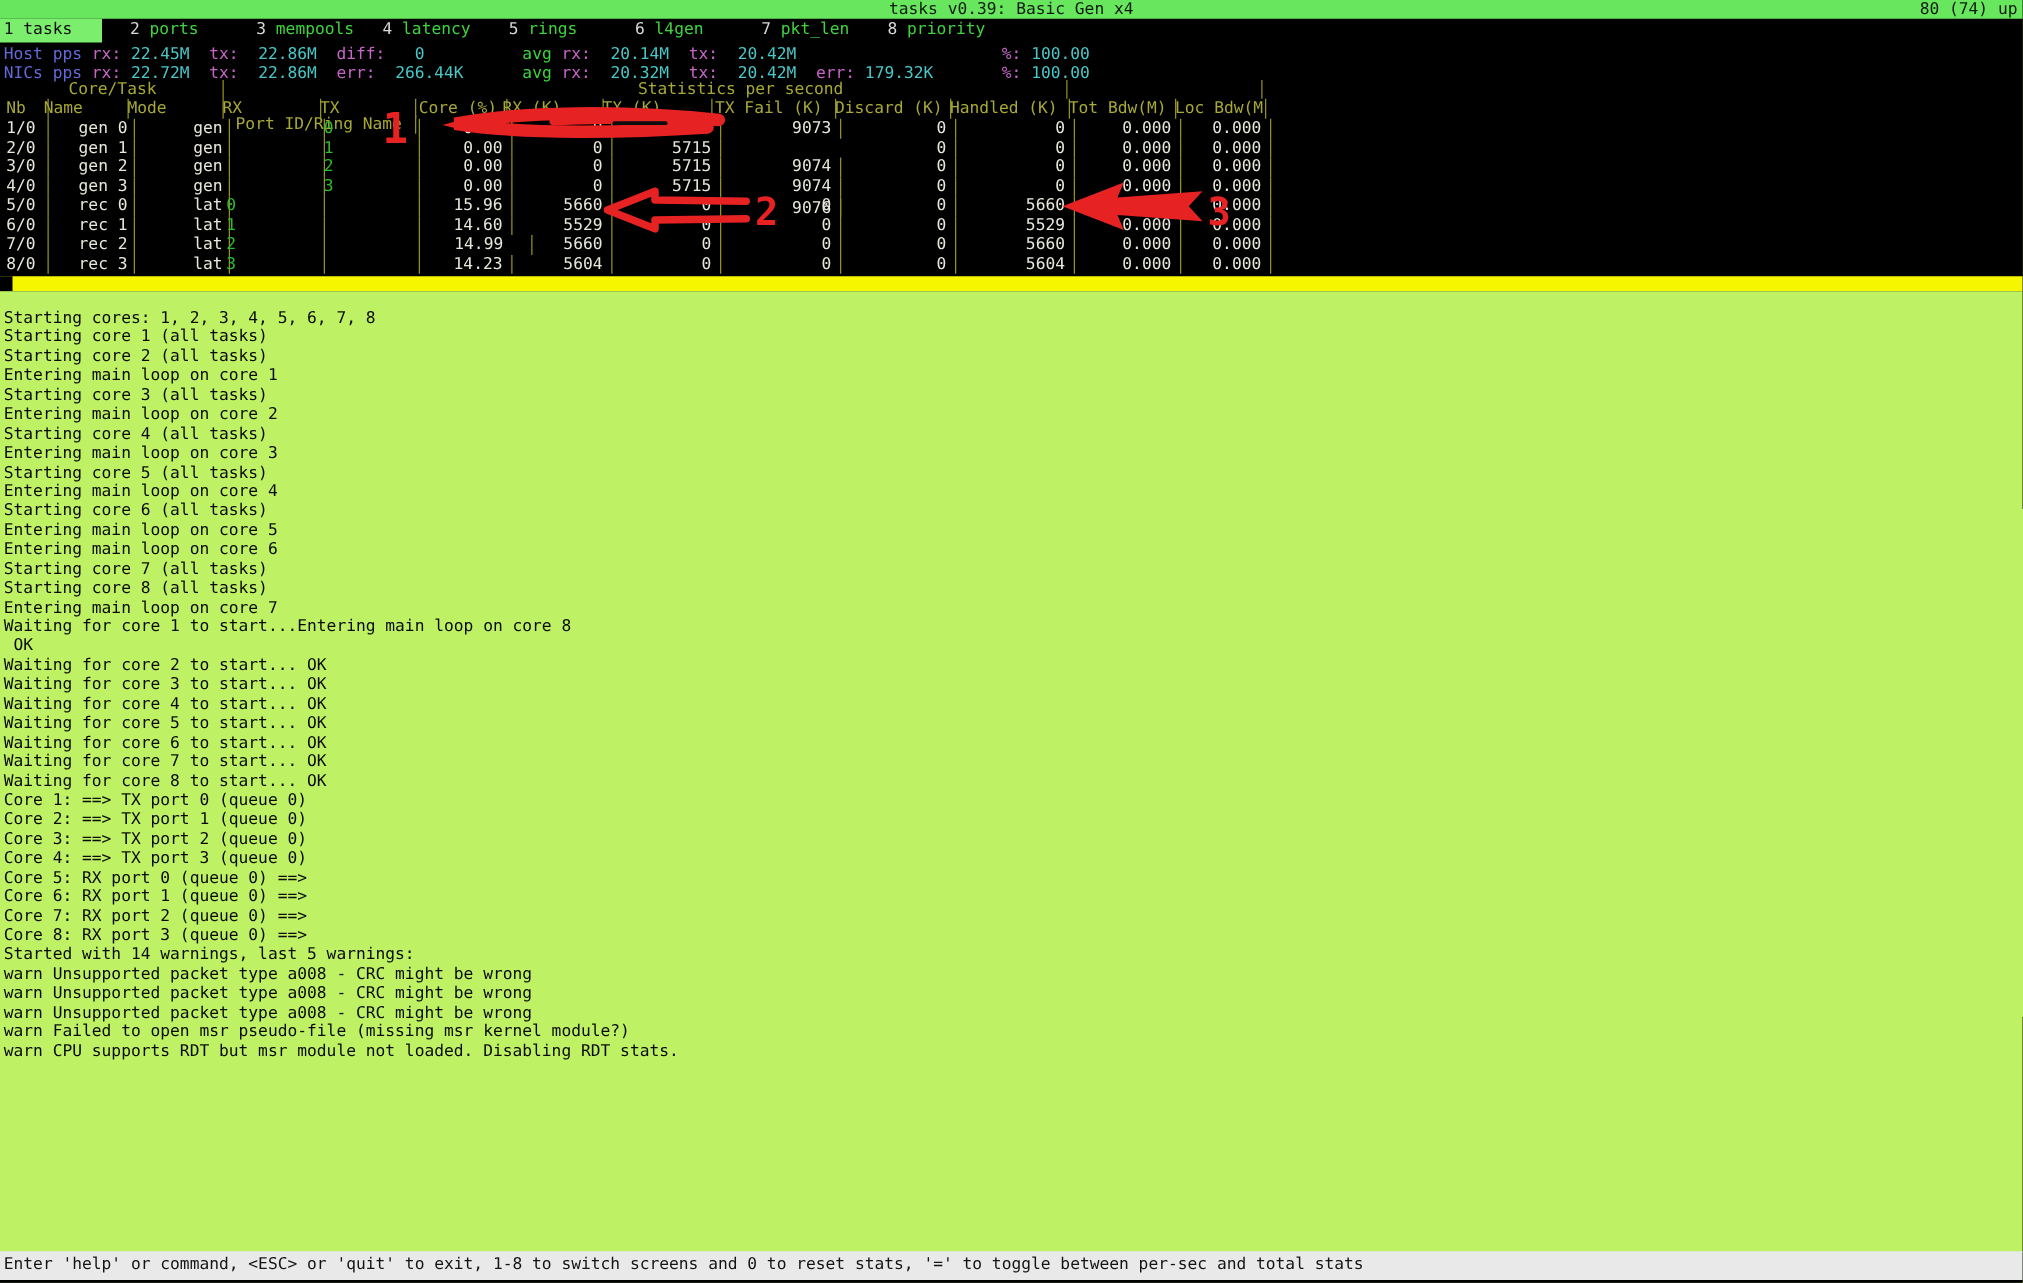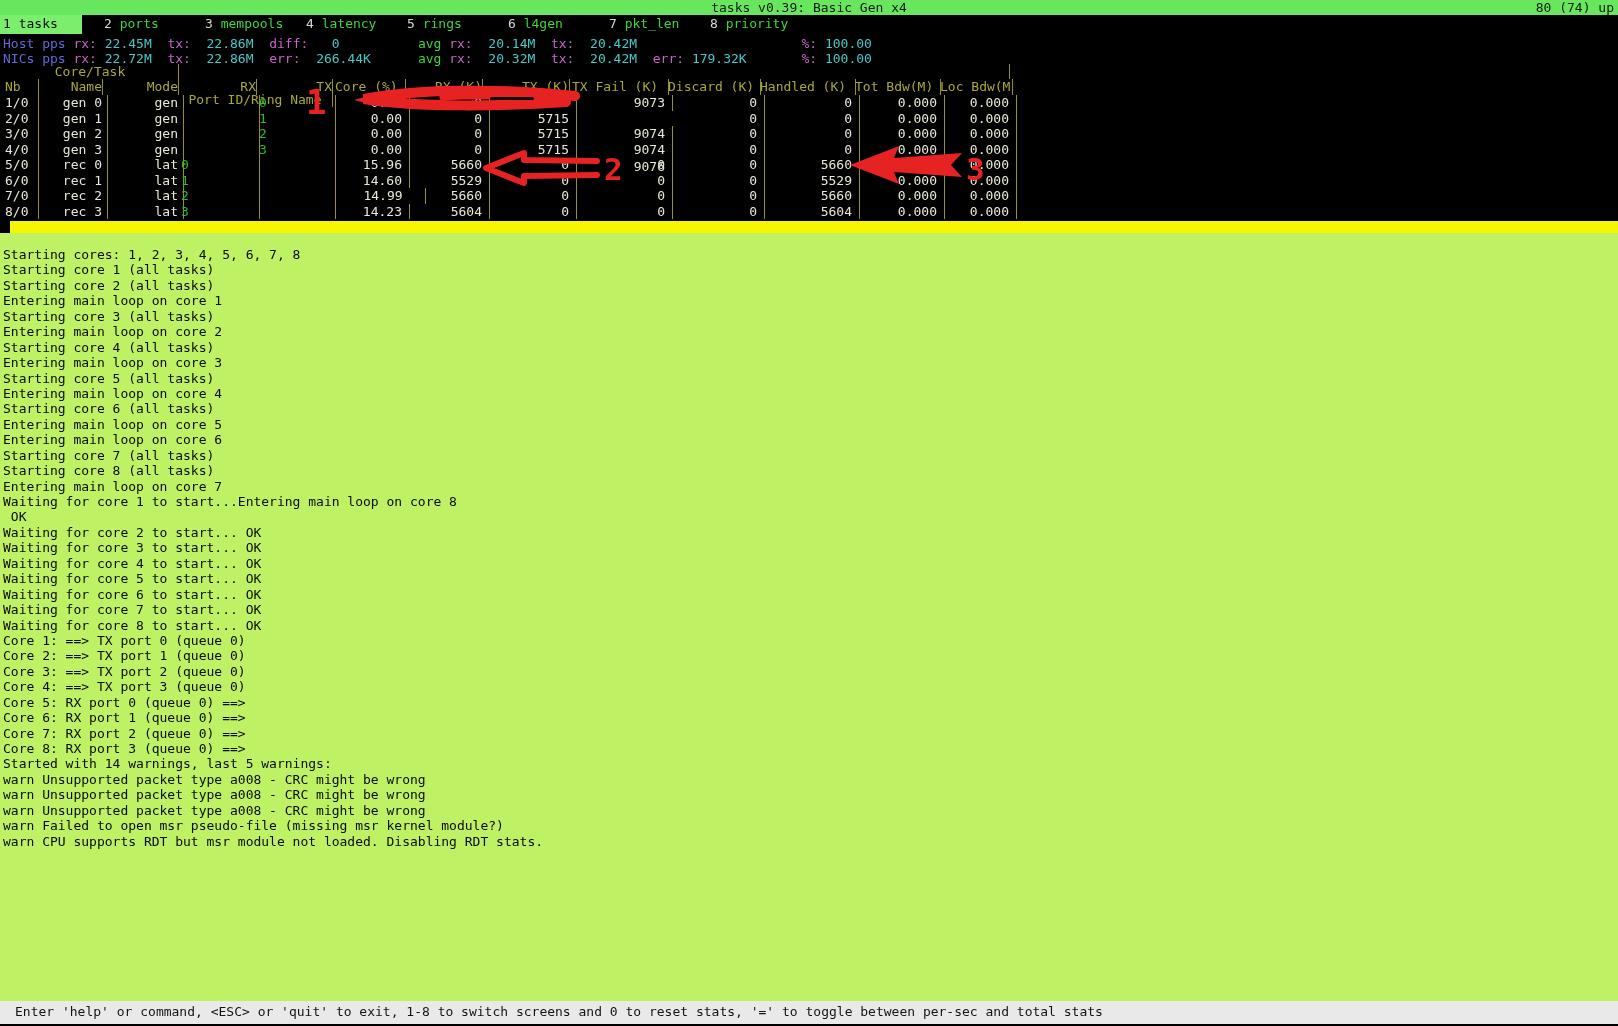--- a/index.html
+++ b/index.html
@@ -24,37 +24,37 @@
   #stats0{top:36px}  #stats1{top:51px}
   .lb{color:#6468d8}.k{color:#c864c8}.v{color:#48c8c8}.g{color:#3ed43e}.s{color:#bbb}
 
   
   #table{position:absolute;left:2px;top:64px;width:1012px;height:156px;}
   .cell{position:absolute;overflow:hidden;white-space:pre;line-height:15.5px;
         border-right:1px solid #92921e;color:#e8e8da;}
   .hdr{color:#a8a836;}
   .gcell{text-align:center;border-right:1px solid #92921e;}
   .al{text-align:left;padding-left:3px;}
-  .ac{text-align:right;}
+  .ac{text-align:left;}
   .ar{text-align:right;padding-right:7px;}
   .pad5{padding-right:5px;}
   .pgreen{color:#2cbc2c;}
 
   
   .yellowbar{position:absolute;left:0;top:221px;width:100%;height:12px;background:#f6f600;}
   .cursor{position:absolute;left:0;top:0;width:10px;height:12px;background:#000;}
 
   
   #log{position:absolute;left:0;top:233px;width:100%;height:769px;background:#bef264;
        color:#0a0a0a;padding:14px 0 0 3px;line-height:15.45px;white-space:pre;box-sizing:border-box;}
   .logline{height:15.45px;}
 
   
   #statusbar{position:absolute;left:0;top:1001px;width:100%;height:23px;background:#e9e9e9;
-             color:#141414;line-height:22px;padding-left:15px;white-space:pre;box-sizing:border-box;}
+             color:#141414;line-height:22px;padding-left:3px;white-space:pre;box-sizing:border-box;}
 
   
   #ann{position:absolute;left:0;top:0;pointer-events:none;}
   .annnum{fill:#e62222;font-family:"DejaVu Sans Mono",monospace;font-weight:bold;}
 </style>
 </head>
 <body>
 
 <div id="screen">
 
@@ -73,20 +73,21 @@
       <div class="tab"><span class="key">7</span> pkt_len</div>
       <div class="tab"><span class="key">8</span> priority</div>
     </div>
 
   <div class="stats" id="stats0"><span class="lb">Host pps</span><span class="k"> rx: </span><span class="v">22.45M</span><span class="k">  tx:  </span><span class="v">22.86M</span><span class="k">  diff: </span><span class="v">  0</span><span class="s">          </span><span class="g">avg</span><span class="k"> rx:  </span><span class="v">20.14M</span><span class="k">  tx:  </span><span class="v">20.42M</span><span class="s">                     </span><span class="k">%: </span><span class="v">100.00</span></div>
   <div class="stats" id="stats1"><span class="lb">NICs pps</span><span class="k"> rx: </span><span class="v">22.72M</span><span class="k">  tx:  </span><span class="v">22.86M</span><span class="k">  err:  </span><span class="v">266.44K</span><span class="s">      </span><span class="g">avg</span><span class="k"> rx:  </span><span class="v">20.32M</span><span class="k">  tx:  </span><span class="v">20.42M</span><span class="k">  err: </span><span class="v">179.32K</span><span class="s">       </span><span class="k">%: </span><span class="v">100.00</span></div>
 
   <div id="table">
       <div class="cell hdr gcell" style="left: 0px; width: 176px; top: 0px; height: 15px; line-height: 15px;">Core/Task</div>
       <div class="cell hdr gcell" style="left: 176px; width: 154px; top: 0px; height: 15px; line-height: 15px; margin-top: 28px;">Port ID/Ring Name</div>
+      <div class="cell hdr gcell" style="left: 330px; width: 521px; top: 0px; height: 15px; line-height: 15px;">Statistics per second</div>
       <div class="cell hdr gcell" style="left: 851px; width: 156px; top: 0px; height: 15px; line-height: 15px;"></div>
       <div class="cell hdr al" style="left: 0px; width: 33px; top: 15px; height: 16px; line-height: 16px;">Nb</div>
       <div class="cell hdr ac" style="left: 33px; width: 67px; top: 15px; height: 16px; line-height: 16px;">Name</div>
       <div class="cell hdr ac" style="left: 100px; width: 76px; top: 15px; height: 16px; line-height: 16px;">Mode</div>
       <div class="cell hdr ac" style="left: 176px; width: 78px; top: 15px; height: 16px; line-height: 16px;">RX</div>
       <div class="cell hdr ac" style="left: 254px; width: 76px; top: 15px; height: 16px; line-height: 16px;">TX</div>
       <div class="cell hdr al" style="left: 330px; width: 70px; top: 15px; height: 16px; line-height: 16px;">Core (%)</div>
       <div class="cell hdr ac" style="left: 400px; width: 80px; top: 15px; height: 16px; line-height: 16px;">RX (K)</div>
       <div class="cell hdr ac" style="left: 480px; width: 87px; top: 15px; height: 16px; line-height: 16px;">TX (K)</div>
       <div class="cell hdr al" style="left: 567px; width: 96px; top: 15px; height: 16px; line-height: 16px;">TX Fail (K)</div>

